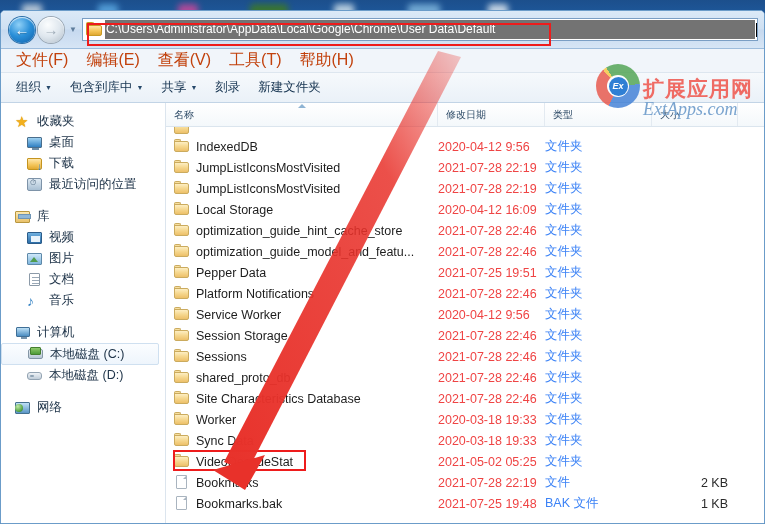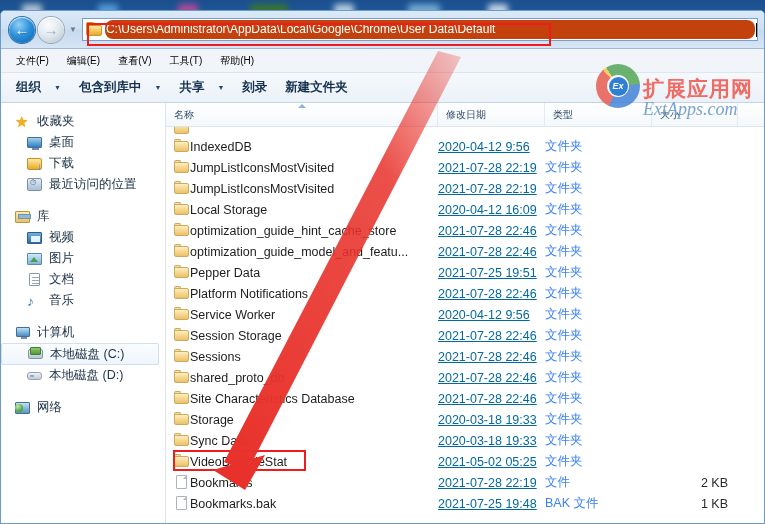--- a/index.html
+++ b/index.html
@@ -80,56 +80,55 @@
     border: 1px solid #c99a24; border-radius: 1px 2px 2px 2px;
   }
   .addr-folder .ftab {
     position: absolute; left: 0; top: 0px; width: 8px; height: 4px;
     background: linear-gradient(180deg, #ffdf95 0%, #efba45 100%);
     border: 1px solid #c99a24; border-bottom: none; border-radius: 2px 2px 0 0;
   }
 
   .addr-text {
     flex: 1 1 auto; font-size: 12px; color: #ffffff; white-space: nowrap;
-    background: #c2410c; padding: 1px 0 2px 1px; line-height: 16px;
+    background: #737373; padding: 1px 0 2px 1px; line-height: 16px;
     overflow: hidden;
-    border-radius: 8px;
   }
   .addr-caret {
     width: 1px; height: 14px; background: #000; flex: 0 0 auto; margin-left: 1px;
   }
 
   
   .redbox-addr {
     position: absolute; left: 87px; top: 23px; width: 464px; height: 23px;
     border: 2px solid #ee1c1c; pointer-events: none; z-index: 40;
   }
 
   
   .menubar {
     height: 24px; background: #f1f5fa;
     border-bottom: 1px solid #dde6ef;
     display: flex; align-items: center; padding-left: 6px;
     position: relative;
   }
   .menuitem {
-    font-size: 10px; color: #000000; padding: 0 9px; white-space: nowrap;
+    font-size: 16px; color: #c2410c; padding: 0 9px; white-space: nowrap;
   }
 
   
   .toolbar {
     height: 30px;
     background: linear-gradient(180deg, #f6f9fc 0%, #eaf1f8 100%);
     border-bottom: 1px solid #c2d4e6;
     display: flex; align-items: center; padding-left: 6px;
     position: relative;
   }
   .tbitem {
-    display: flex; align-items: center; gap: 13px;
-    font-size: 12.5px; color: #14324f; padding: 3px 9px; white-space: nowrap; font-weight: bold;
+    display: flex; align-items: center; gap: 4px;
+    font-size: 12.5px; color: #14324f; padding: 3px 9px; white-space: nowrap;
   }
   .tbcaret { font-size: 7px; color: #27496b; line-height: 1; }
 
   
   .watermark {
     position: absolute; right: 4px; top: 46px; width: 164px; height: 58px;
     display: flex; align-items: center; z-index: 30; pointer-events: none;
   }
   .wm-logo { position: relative; width: 44px; height: 44px; flex: 0 0 auto; }
   .wm-ring {
@@ -307,23 +306,23 @@
 
   .rows { position: relative; }
   .row {
     display: flex; height: 21px; align-items: center;
     font-size: 12.5px; color: #1d1d1d;
   }
   .row.clipped { height: 9px; overflow: hidden; align-items: flex-end; }
   .cell { white-space: nowrap; overflow: hidden; }
   .cell-name {
     width: 272px; flex: 0 0 272px; display: flex; align-items: center;
-    gap: 0; padding-left: 8px; text-align: right;
-  }
-  .cell-date { width: 107px; flex: 0 0 107px; color: #0369a1; text-decoration: underline; }
+    gap: 6px; padding-left: 8px; text-align: right;
+  }
+  .cell-date { width: 107px; flex: 0 0 107px; color: #ef4444; }
   .cell-type { width: 107px; flex: 0 0 107px; color: #3b82f6; }
   .cell-size { width: 86px; flex: 0 0 86px; text-align: right; padding-right: 10px; color: #2b2b2b; }
 
   .ficon { width: 16px; height: 15px; flex: 0 0 16px; position: relative; }
   .ficon.folder .fb {
     position: absolute; left: 0; top: 2px; width: 15px; height: 11px;
     background: linear-gradient(180deg, #fdeec2 0%, #f6d890 48%, #edc069 100%);
     border: 1px solid #cbab5e; border-radius: 1px 2px 2px 2px;
   }
   .ficon.folder .ft {
@@ -688,21 +687,21 @@
               <div class="cell cell-date">2021-07-28 22:46</div>
               <div class="cell cell-type">文件夹</div>
               <div class="cell cell-size"></div>
             </div>
             <div class="row">
               <div class="cell cell-name">
                 <span class="ficon folder">
                   <span class="ft"></span>
                   <span class="fb"></span>
                 </span>
-                <span>Storage</span>
+                <span>Worker</span>
               </div>
               <div class="cell cell-date">2020-03-18 19:33</div>
               <div class="cell cell-type">文件夹</div>
               <div class="cell cell-size"></div>
             </div>
             <div class="row">
               <div class="cell cell-name">
                 <span class="ficon folder">
                   <span class="ft"></span>
                   <span class="fb"></span>

